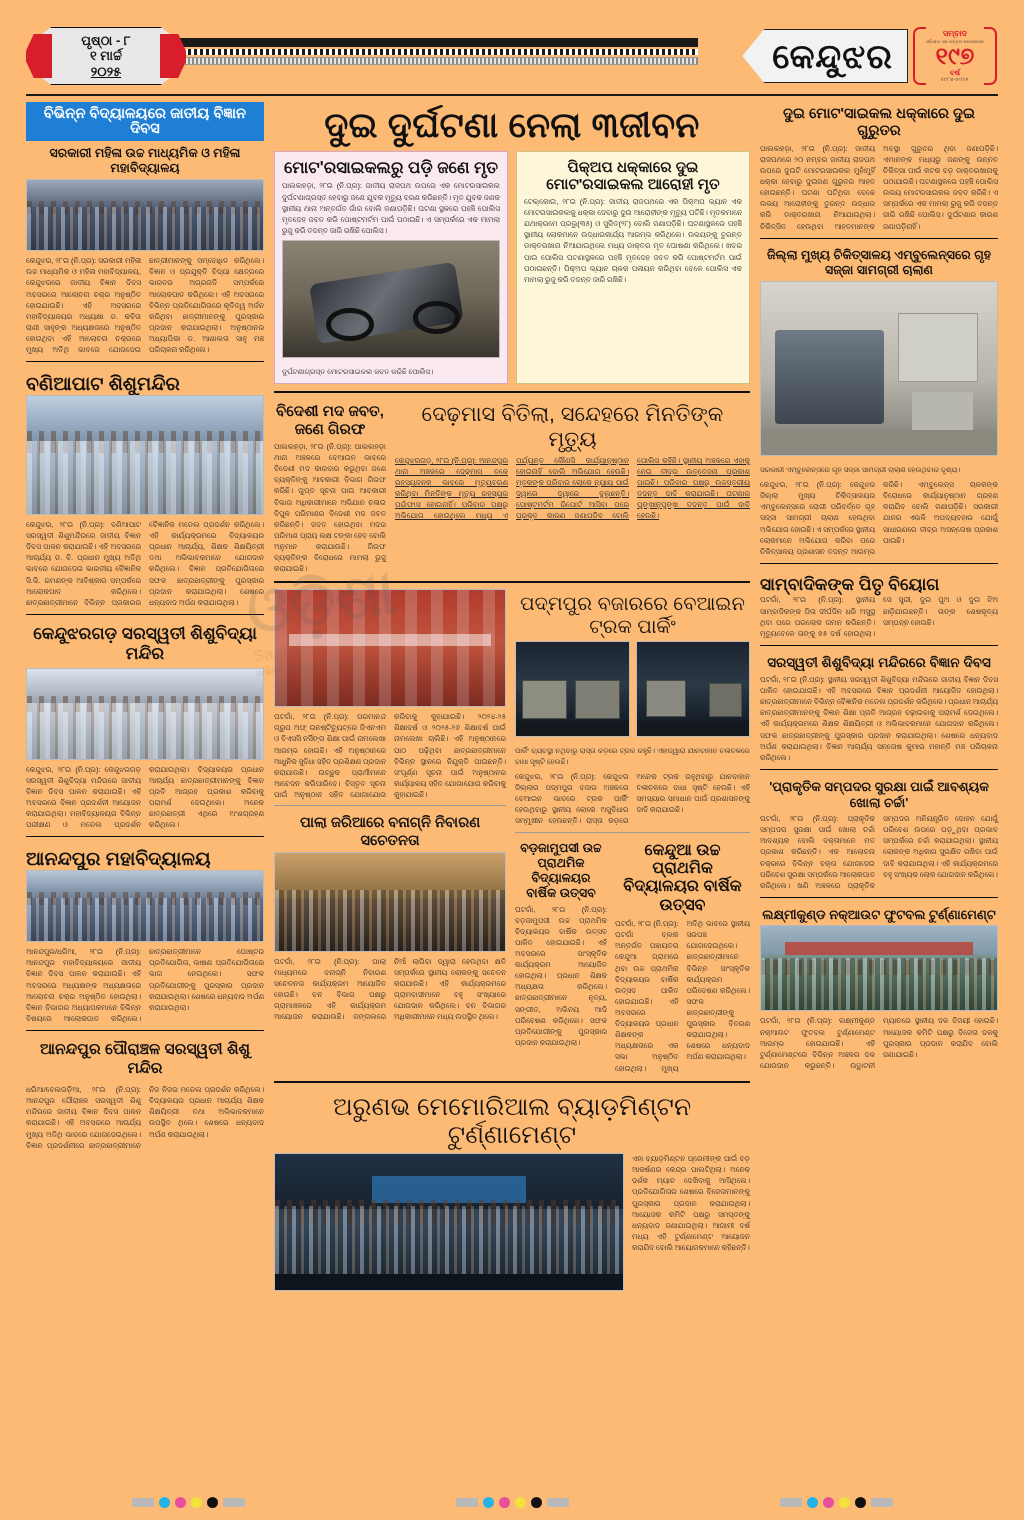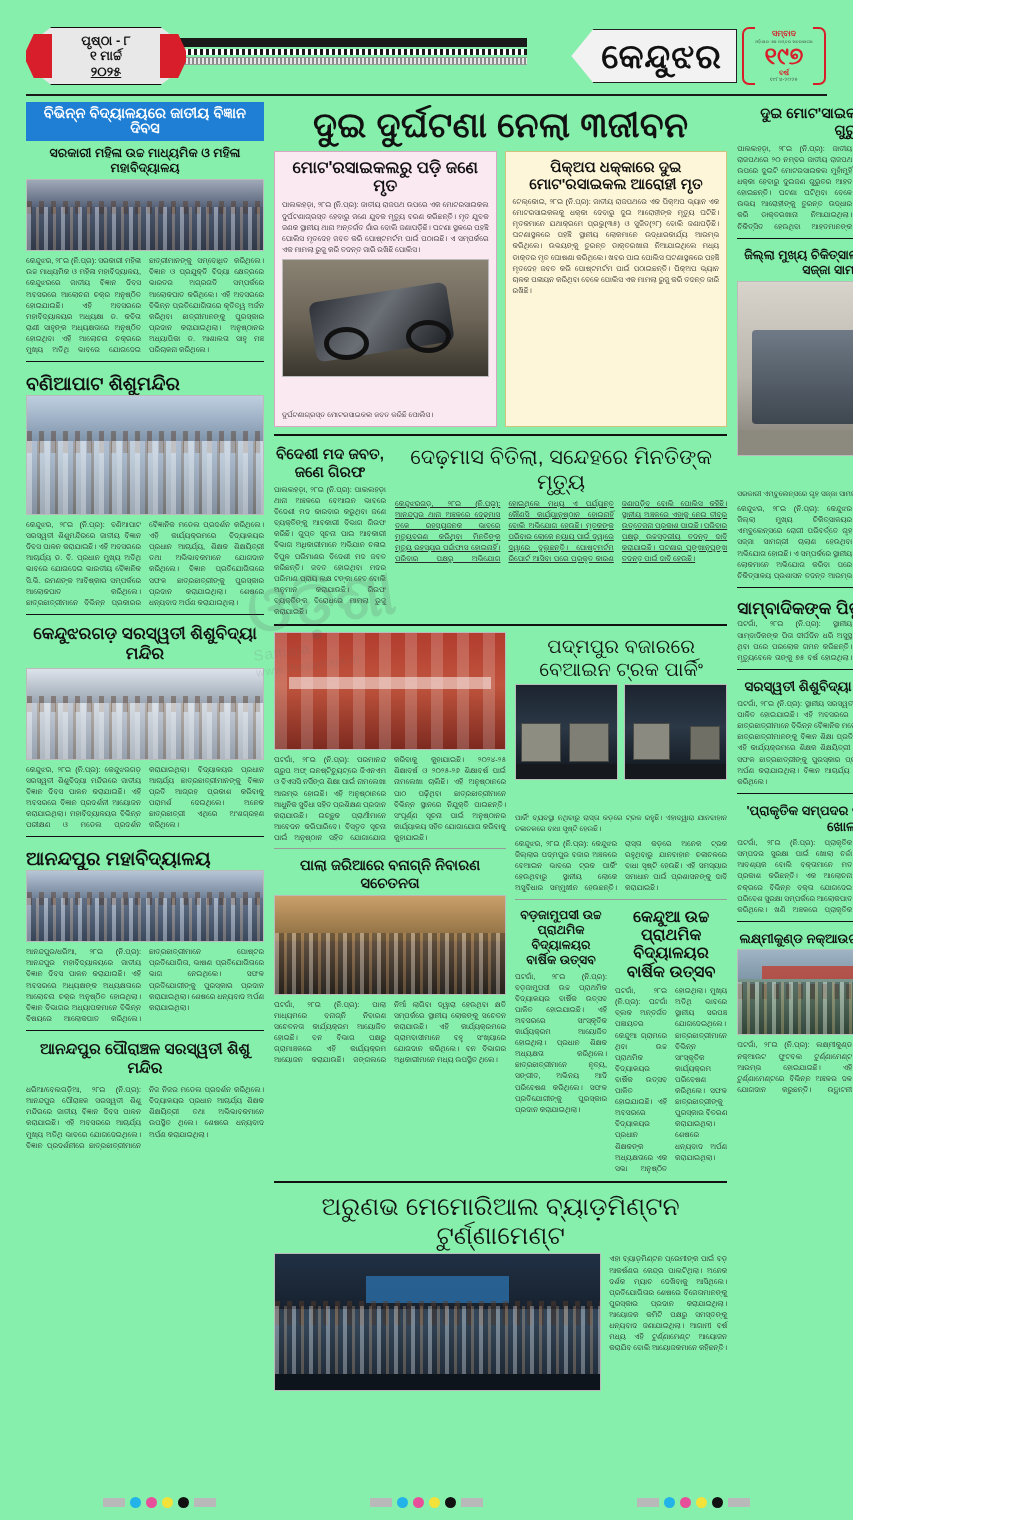--- a/index.html
+++ b/index.html
@@ -3,22 +3,22 @@
 <meta charset="utf-8">
 <style>
   * { box-sizing: border-box; margin: 0; padding: 0; }
   html, body {
     width: 1024px; height: 1520px;
     background: #ffffff;
     font-family: "Liberation Sans", sans-serif;
   }
   .page {
     position: relative;
-    width: 853px; height: 1520px;
-    background: #86efac;
+    width: 1024px; height: 1520px;
+    background: #fdba74;
     padding: 22px 26px 18px 26px;
     overflow: hidden;
   }
 
   
   .masthead {
     position: relative;
     height: 68px;
     display: flex; align-items: center; justify-content: space-between;
   }
@@ -153,21 +153,21 @@
     text-align: justify; hyphens: auto; word-spacing: -0.3px;
   }
   .body.c2 { column-count: 2; column-gap: 8px; }
   .body.c3 { column-count: 3; column-gap: 8px; text-decoration: underline; }
   .rule { border-top: 1px solid #111; margin: 6px 0; }
   .rule-thin { border-top: 1px solid #9a9a9a; margin: 5px 0; }
   .rule-dbl { border-top: 2.5px solid #111; margin: 7px 0 6px; }
 
   
   .photo { width: 100%; position: relative; overflow: hidden; border: 0.5px solid #bbb; }
-  .ph-cap { font-size: 7.2px; line-height:1.45; color:#2a2a2a; text-align: justify; padding-top: 9px; margin-top: 24px;}
+  .ph-cap { font-size: 7.2px; line-height:1.45; color:#2a2a2a; text-align: justify; padding-top: 9px;}
 
   
   .p-group1 { background:
       linear-gradient(180deg,#7e8ba0 0%,#62708a 40%,#3a4557 100%); }
   .p-group2 { background:
       linear-gradient(180deg,#9fb2c9 0%,#7b8ea8 45%,#46566d 100%); }
   .p-kids   { background:
       linear-gradient(180deg,#a9bed6 0%,#8aa3bd 50%,#4c6076 100%); }
   .p-white  { background:
       linear-gradient(180deg,#cfd8e3 0%,#aab7c6 45%,#6a7a8c 100%); }

